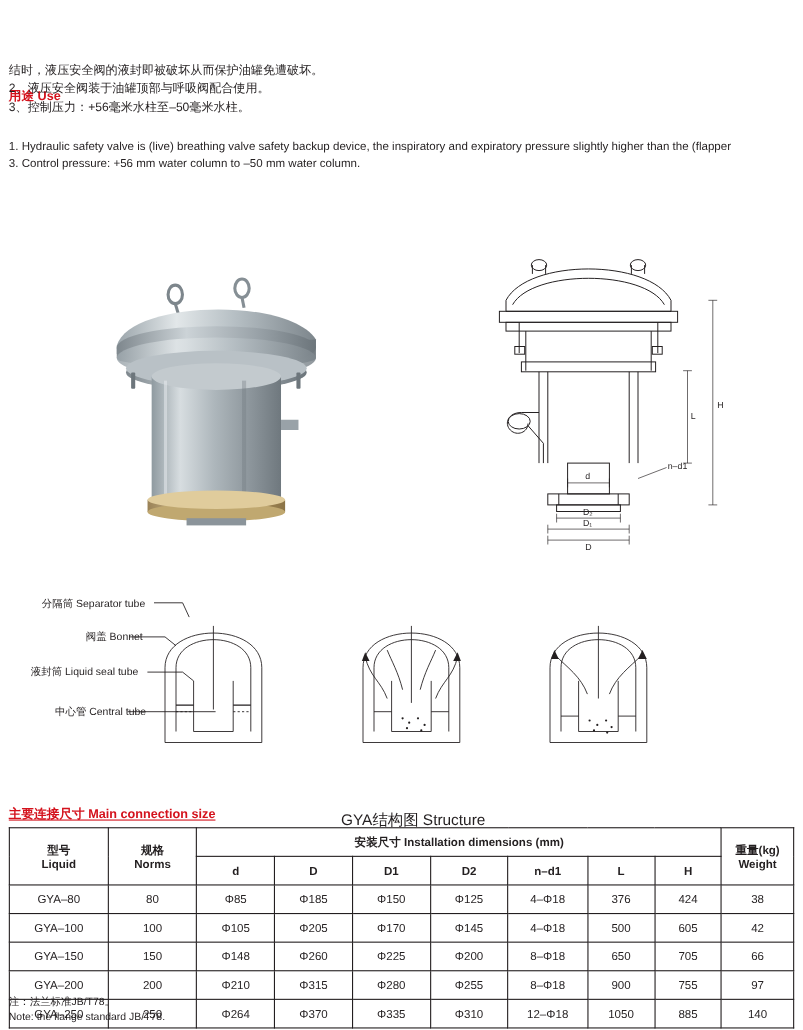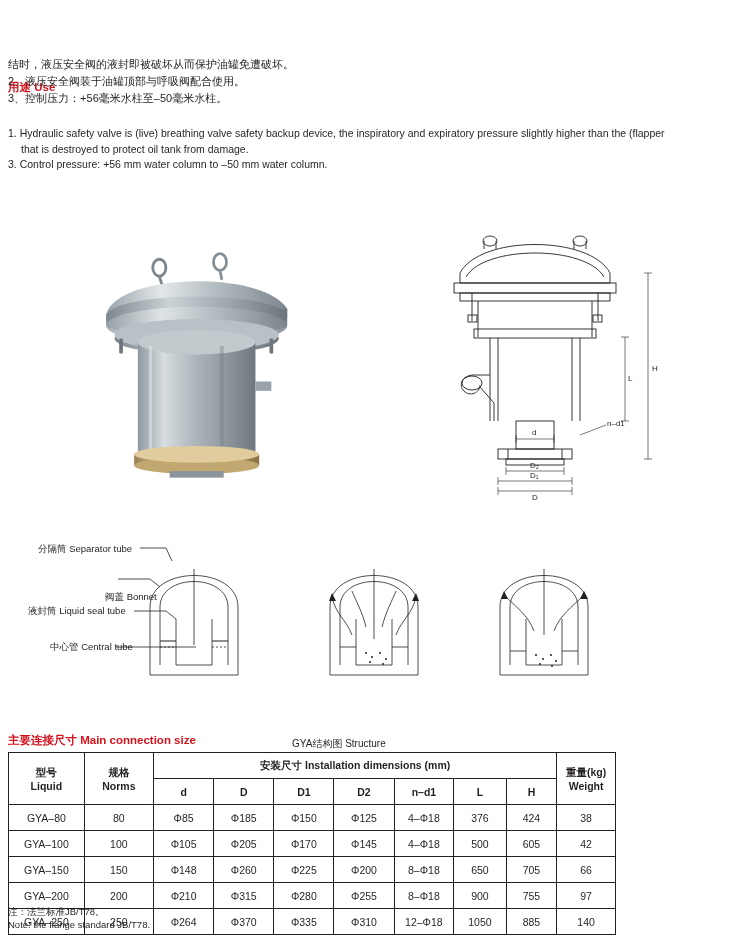--- a/index.html
+++ b/index.html
@@ -31,41 +31,41 @@
   .en-body{
     position:absolute;left:8px;top:126px;width:714px;
     font-size:10.5px;line-height:14.5px;color:#231f20;
   }
   .en-body p{margin:0 0 1px 0;}
   .en-ind{padding-left:13px;text-indent:-13px;}
 
   
   .fig-wrap{position:absolute;left:0;top:225px;width:730px;height:300px;}
   .caption{
-    position:absolute;left:292px;top:512px;
-    font-size:10px;color:#231f20;
+    position:absolute;left:310px;top:512px;
+    font-size:14px;color:#231f20;
   }
 
   
   .photo{position:absolute;left:80px;top:10px;width:280px;height:265px;}
 
   
   .schem{position:absolute;left:0;top:535px;width:678px;height:180px;}
   .lbl{
     position:absolute;font-size:9.5px;color:#231f20;white-space:nowrap;
   }
 
   
   .sec-size{
     position:absolute;left:8px;top:733px;
-    font-size:11.5px;font-weight:bold;color:#d4121c;
+    font-size:11.5px;font-weight:bold;color:#d4121c;text-decoration:underline;
   }
   table.main{
     position:absolute;left:8px;top:752px;
-    width:608px;border-collapse:collapse;
+    width:714px;border-collapse:collapse;
     font-size:10.5px;
   }
   table.main th, table.main td{
     border:1px solid #231f20;
     text-align:center;
     padding:3px 2px;
     height:19px;
     color:#231f20;
     font-weight:normal;
   }
@@ -85,21 +85,20 @@
   <div class="sec-use">用途 Use</div>
 
   <div class="cn-body">
     <p>结时，液压安全阀的液封即被破坏从而保护油罐免遭破坏。</p>
     <p>2、液压安全阀装于油罐顶部与呼吸阀配合使用。</p>
     <p>3、控制压力：+56毫米水柱至–50毫米水柱。</p>
   </div>
 
   <div class="en-body">
     <p class="en-ind">1. Hydraulic safety valve is (live) breathing valve safety backup device, the inspiratory and expiratory pressure slightly higher than the (flapper</p>
-    <p style="padding-left:13px">that is destroyed to protect oil tank from damage.</p>
     <p class="en-ind">3. Control pressure: +56 mm water column to –50 mm water column.</p>
   </div>
 
   <div class="fig-wrap">
 
     <svg class="photo" width="300" height="270" viewBox="0 0 300 270">
       <defs>
         <linearGradient id="gBody" x1="0" y1="0" x2="1" y2="0">
           <stop offset="0%" stop-color="#8f9aa0"></stop>
           <stop offset="22%" stop-color="#d7dde0"></stop>
@@ -223,21 +222,21 @@
         <text x="187" y="201">n–d1</text>
       </g>
     </svg>
 
     <div class="caption">GYA结构图 Structure</div>
   </div>
 
   <div class="schem">
 
     <div class="lbl" style="left:38px;top:8px;">分隔筒 Separator tube</div>
-    <div class="lbl" style="left:78px;top:56px;margin-left:27px;">阀盖 Bonnet</div>
+    <div class="lbl" style="left:78px;top:38px;">阀盖 Bonnet</div>
     <div class="lbl" style="left:28px;top:70px;">液封筒 Liquid seal tube</div>
     <div class="lbl" style="left:50px;top:106px;">中心管 Central tube</div>
 
     <svg style="position:absolute;left:0;top:0;" width="730" height="175" viewBox="0 0 730 175">
       <g stroke="#231f20" stroke-width="0.8" fill="none">
 
         <path d="M140 13 L166 13 L172 26"></path>
         <path d="M118 44 L150 44 L160 52"></path>
         <path d="M134 76 L166 76 L176 84"></path>
         <path d="M116 112 L196 112"></path>

